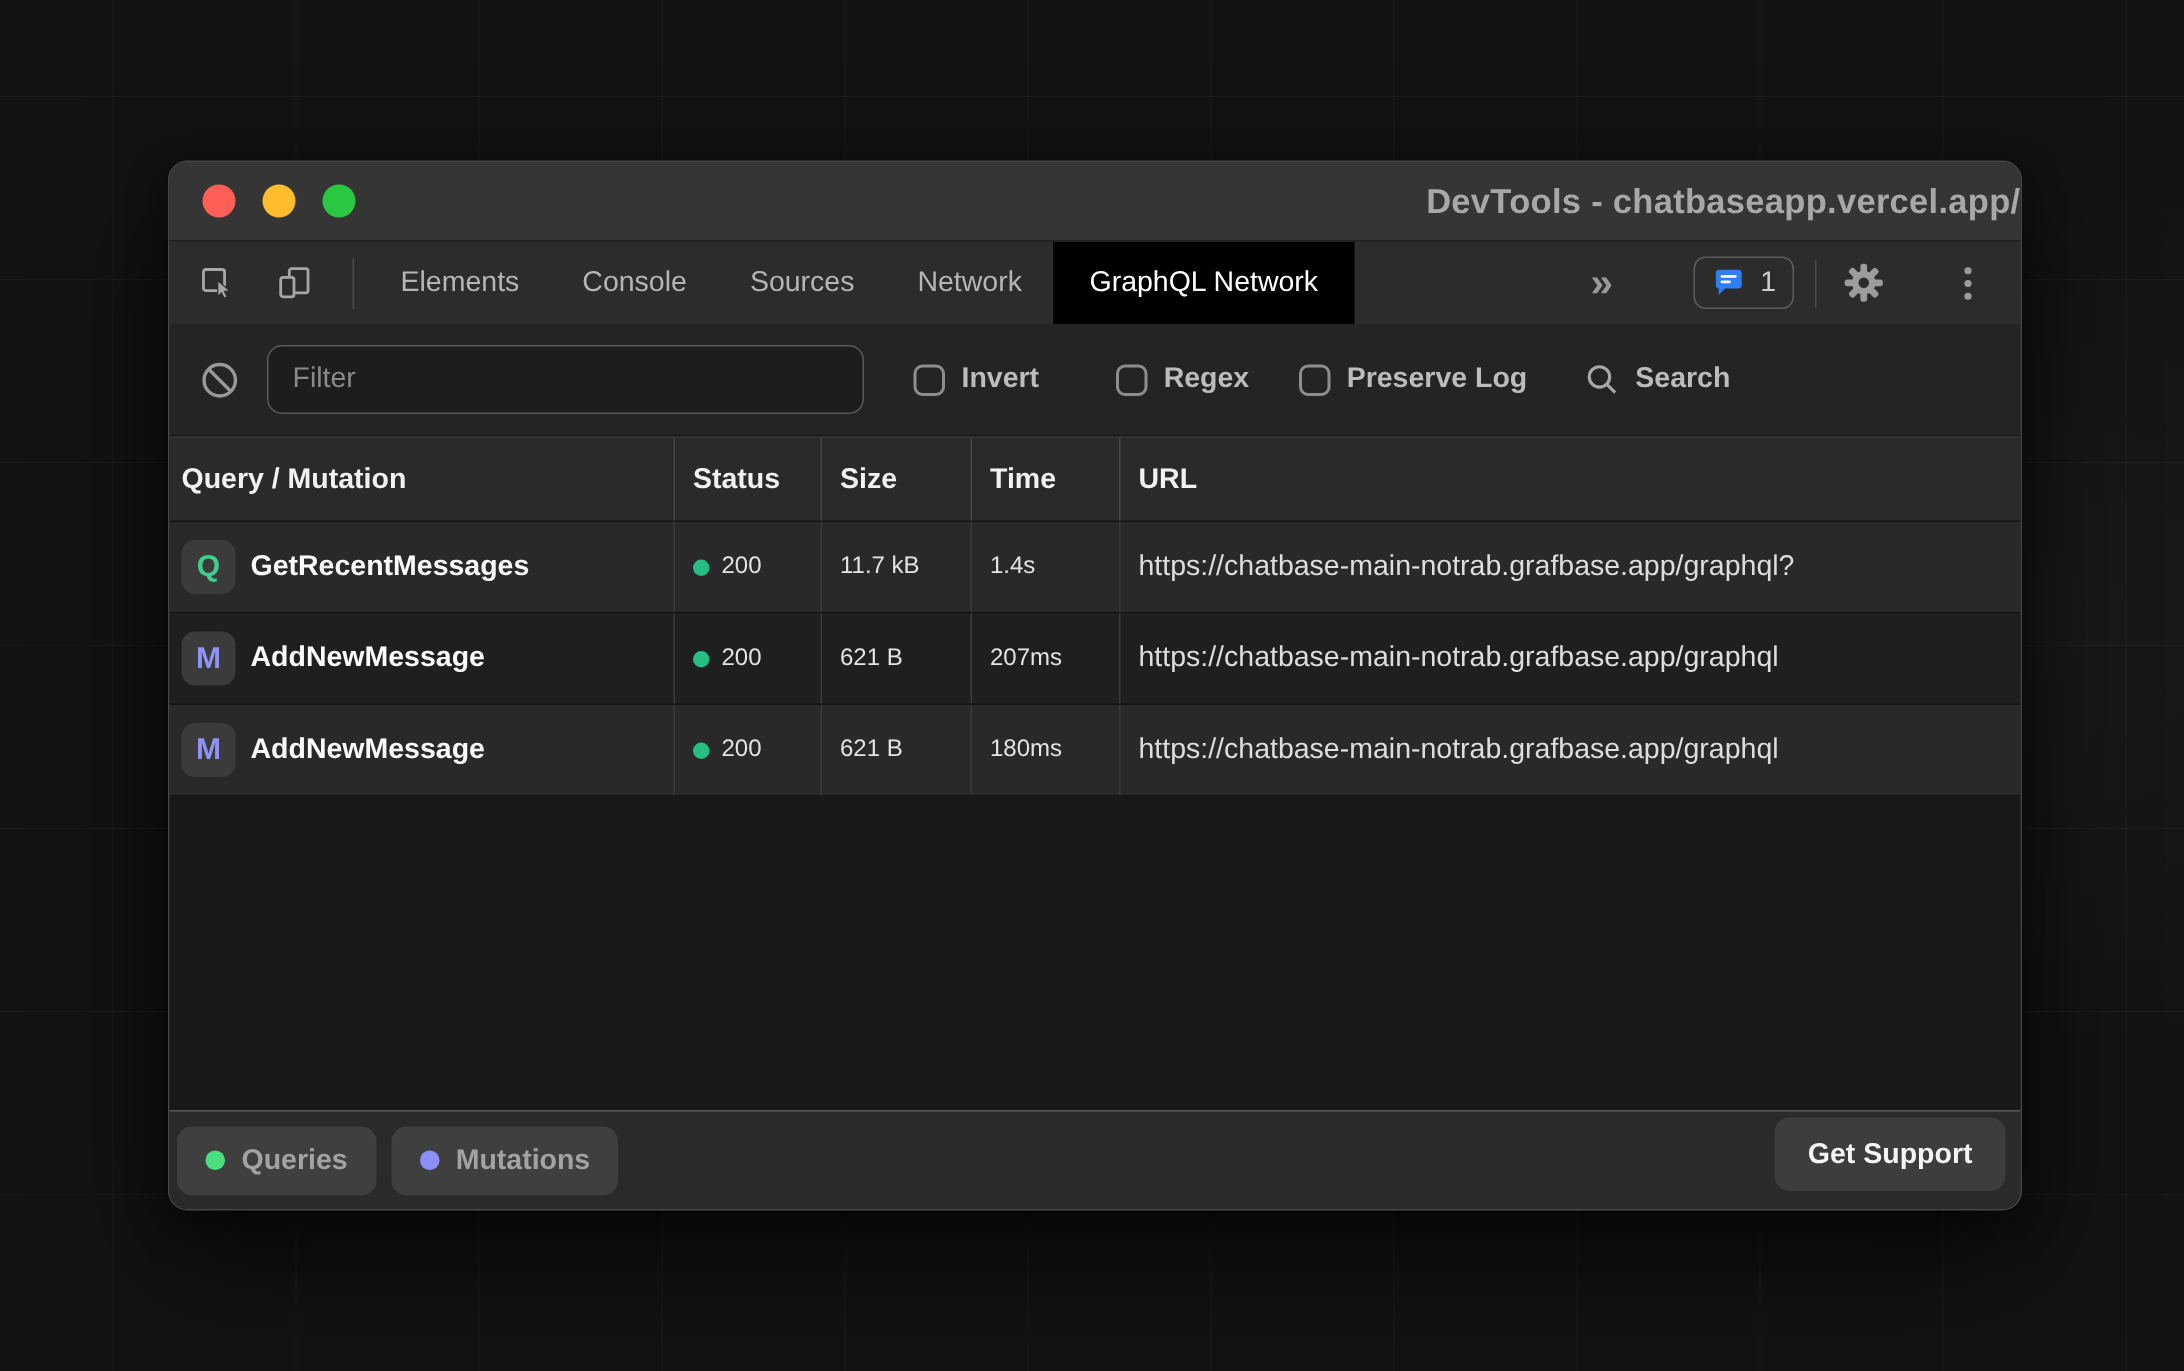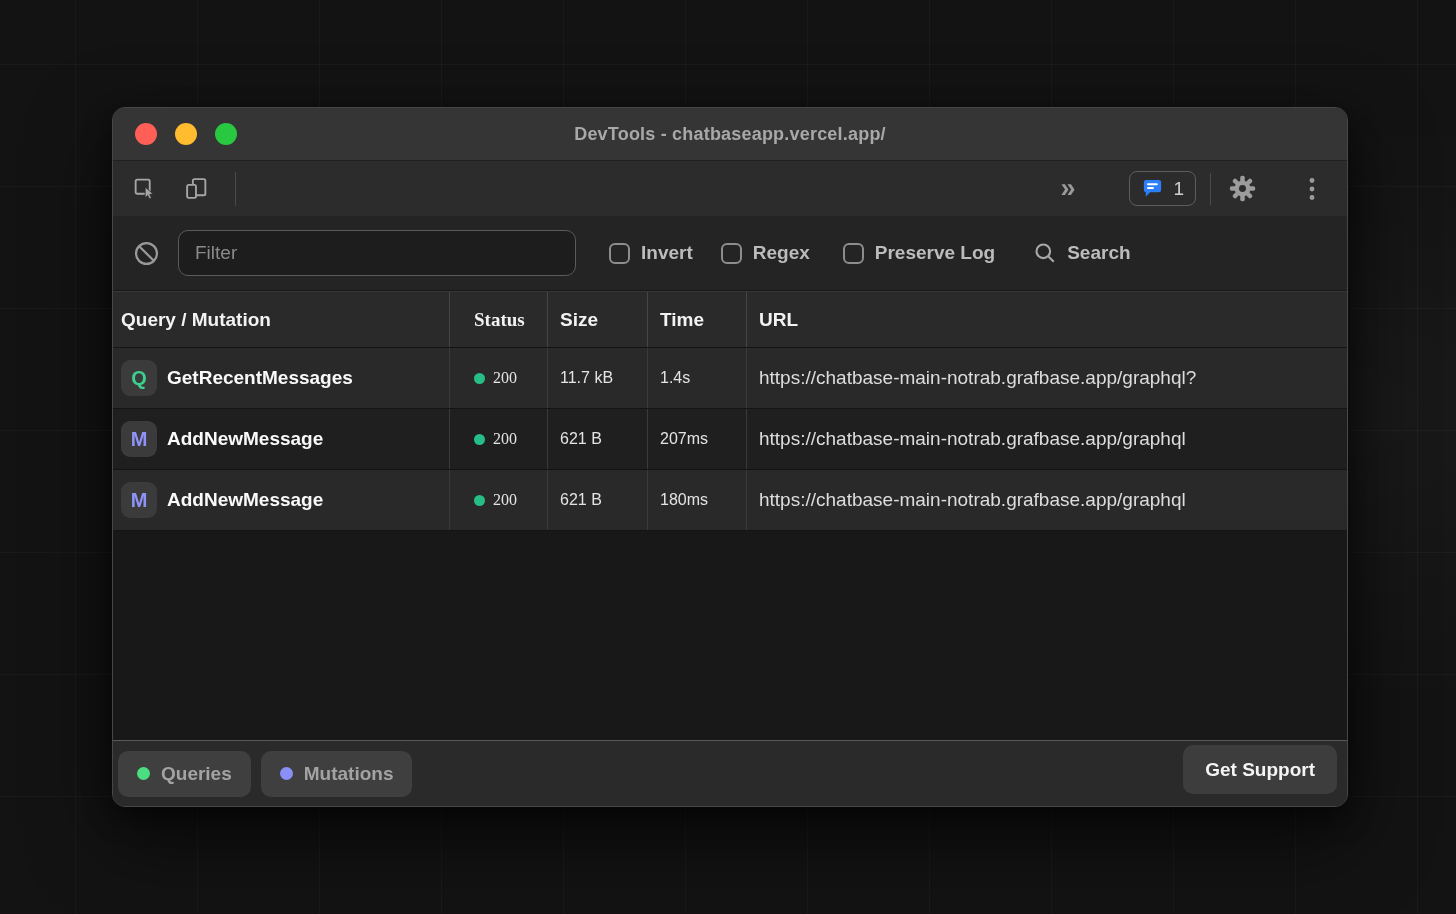--- a/index.html
+++ b/index.html
@@ -26,22 +26,22 @@
 
   
   .titlebar {
     height: 53px; flex: 0 0 53px; background: #353535;
     border-bottom: 1px solid #202020;
     display: flex; align-items: center; position: relative; padding-left: 22px;
   }
   .traffic { display: flex; gap: 18px; }
   .light { width: 22px; height: 22px; border-radius: 50%; }
   .title {
-    position: absolute; left: 0; right: 0; text-align: center;
-    font-size: 18px; font-weight: 700; color: #a8a8a8; letter-spacing: 0.2px;
+    position: absolute; left: 0; right: 0; text-align: right;
+    font-size: 23px; font-weight: 700; color: #a8a8a8; letter-spacing: 0.2px;
     pointer-events: none;
   }
 
   
   .tabbar {
     height: 55px; flex: 0 0 55px; background: #2c2c2c;
     display: flex; align-items: center; padding: 0 20px 0 16px;
   }
   .icon-btn { display: flex; align-items: center; justify-content: center; width: 30px; height: 30px; }
   .icon-btn + .icon-btn { margin-left: 22px; }
@@ -71,40 +71,40 @@
   }
   .ban-btn { margin-right: 17px; }
   .filter-input {
     width: 398px; height: 46px; background: #1d1d1d; border: 1px solid #5a5a5a;
     border-radius: 10px; color: #e8e8e8; font-size: 19px; padding: 0 16px; outline: none;
     font-family: "Liberation Sans", sans-serif;
   }
   .filter-input::placeholder { color: #8a8a8a; }
   .chk-group { display: flex; align-items: center; gap: 11px; text-align: center; }
   .chk-group.g0 { margin-left: 33px; }
-  .chk-group.g1 { margin-left: 28px; }
+  .chk-group.g1 { margin-left: 51px; }
   .chk-group.g2 { margin-left: 33px; }
   .checkbox {
     width: 21px; height: 21px; border: 2px solid #8d8d8d; border-radius: 6px;
     background: transparent; flex: 0 0 21px;
   }
   .chk-label, .search-label { font-size: 19px; font-weight: 600; color: #bcbcbc; white-space: nowrap; }
   .search-group { display: flex; align-items: center; gap: 10px; margin-left: 38px; }
 
   
   .table { flex: 1; display: flex; flex-direction: column; background: #181818; min-height: 0; }
   .tr { display: flex; align-items: stretch; }
   .thead {
     height: 57px; flex: 0 0 57px; background: #2a2a2a;
     border-top: 1px solid #383838; border-bottom: 1px solid #141414;
   }
   .th, .td { display: flex; align-items: center; overflow: hidden; }
   .th { font-size: 19px; font-weight: 700; color: #f2f2f2; }
   .col-qm   { width: 336px; flex: 0 0 336px; padding-left: 8px; }
-  .col-stat { width: 98px;  flex: 0 0 98px;  padding-left: 24px; font-family: Liberation Serif, serif; }
+  .col-stat { width: 98px;  flex: 0 0 98px;  padding-left: 12px; }
   .col-size { width: 100px; flex: 0 0 100px; padding-left: 12px; }
   .col-time { width: 99px;  flex: 0 0 99px;  padding-left: 12px; }
   .col-url  { flex: 1; padding-left: 12px; }
   .th + .th { border-left: 1px solid #454545; }
   .td + .td { border-left: 1px solid #3a3a3a; }
   .row { height: 61px; flex: 0 0 61px; border-bottom: 1px solid #141414; }
   .row.odd  { background: #292929; }
   .row.even { background: #1f1f1f; }
   .op-badge {
     width: 36px; height: 36px; border-radius: 9px; background: #3b3b3b;
@@ -158,20 +158,27 @@
         <path d="M12.6 10.6 L12.6 21 L15 18.6 L16.7 22 L18.7 21 L17 17.6 L20.4 17.2 Z" fill="#a6a6a6" stroke="#2c2c2c" stroke-width="0.8"></path>
       </svg>
     </div>
     <div class="icon-btn">
       <svg width="25" height="25" viewBox="0 0 24 24">
         <rect x="8.5" y="3" width="12" height="15.5" rx="1.5" fill="none" stroke="#a6a6a6" stroke-width="1.8"></rect>
         <rect x="3" y="8.5" width="8.5" height="12.5" rx="1.5" fill="#2c2c2c" stroke="#a6a6a6" stroke-width="1.8"></rect>
       </svg>
     </div>
     <div class="vdivider left"></div>
+    <div class="tabs">
+      <div class="tab">Elements</div>
+      <div class="tab">Console</div>
+      <div class="tab">Sources</div>
+      <div class="tab">Network</div>
+      <div class="tab active">GraphQL Network</div>
+    </div>
     <div class="tab-right">
       <span class="chevron-more">»</span>
       <div class="msg-badge">
         <svg width="23" height="23" viewBox="0 0 24 24">
           <path fill="#2d7ff9" d="M5.5 3 h13 a2.5 2.5 0 0 1 2.5 2.5 v8 a2.5 2.5 0 0 1 -2.5 2.5 h-9 l-4.5 4.5 v-4.5 a2.5 2.5 0 0 1 -2-2.45 v-8 A2.5 2.5 0 0 1 5.5 3 z"></path>
           <rect x="6.3" y="6.6" width="11.2" height="2" rx="1" fill="#ffffff"></rect>
           <rect x="6.3" y="10.4" width="7.2" height="2" rx="1" fill="#ffffff"></rect>
         </svg>
         <span class="msg-count">1</span>
       </div>

